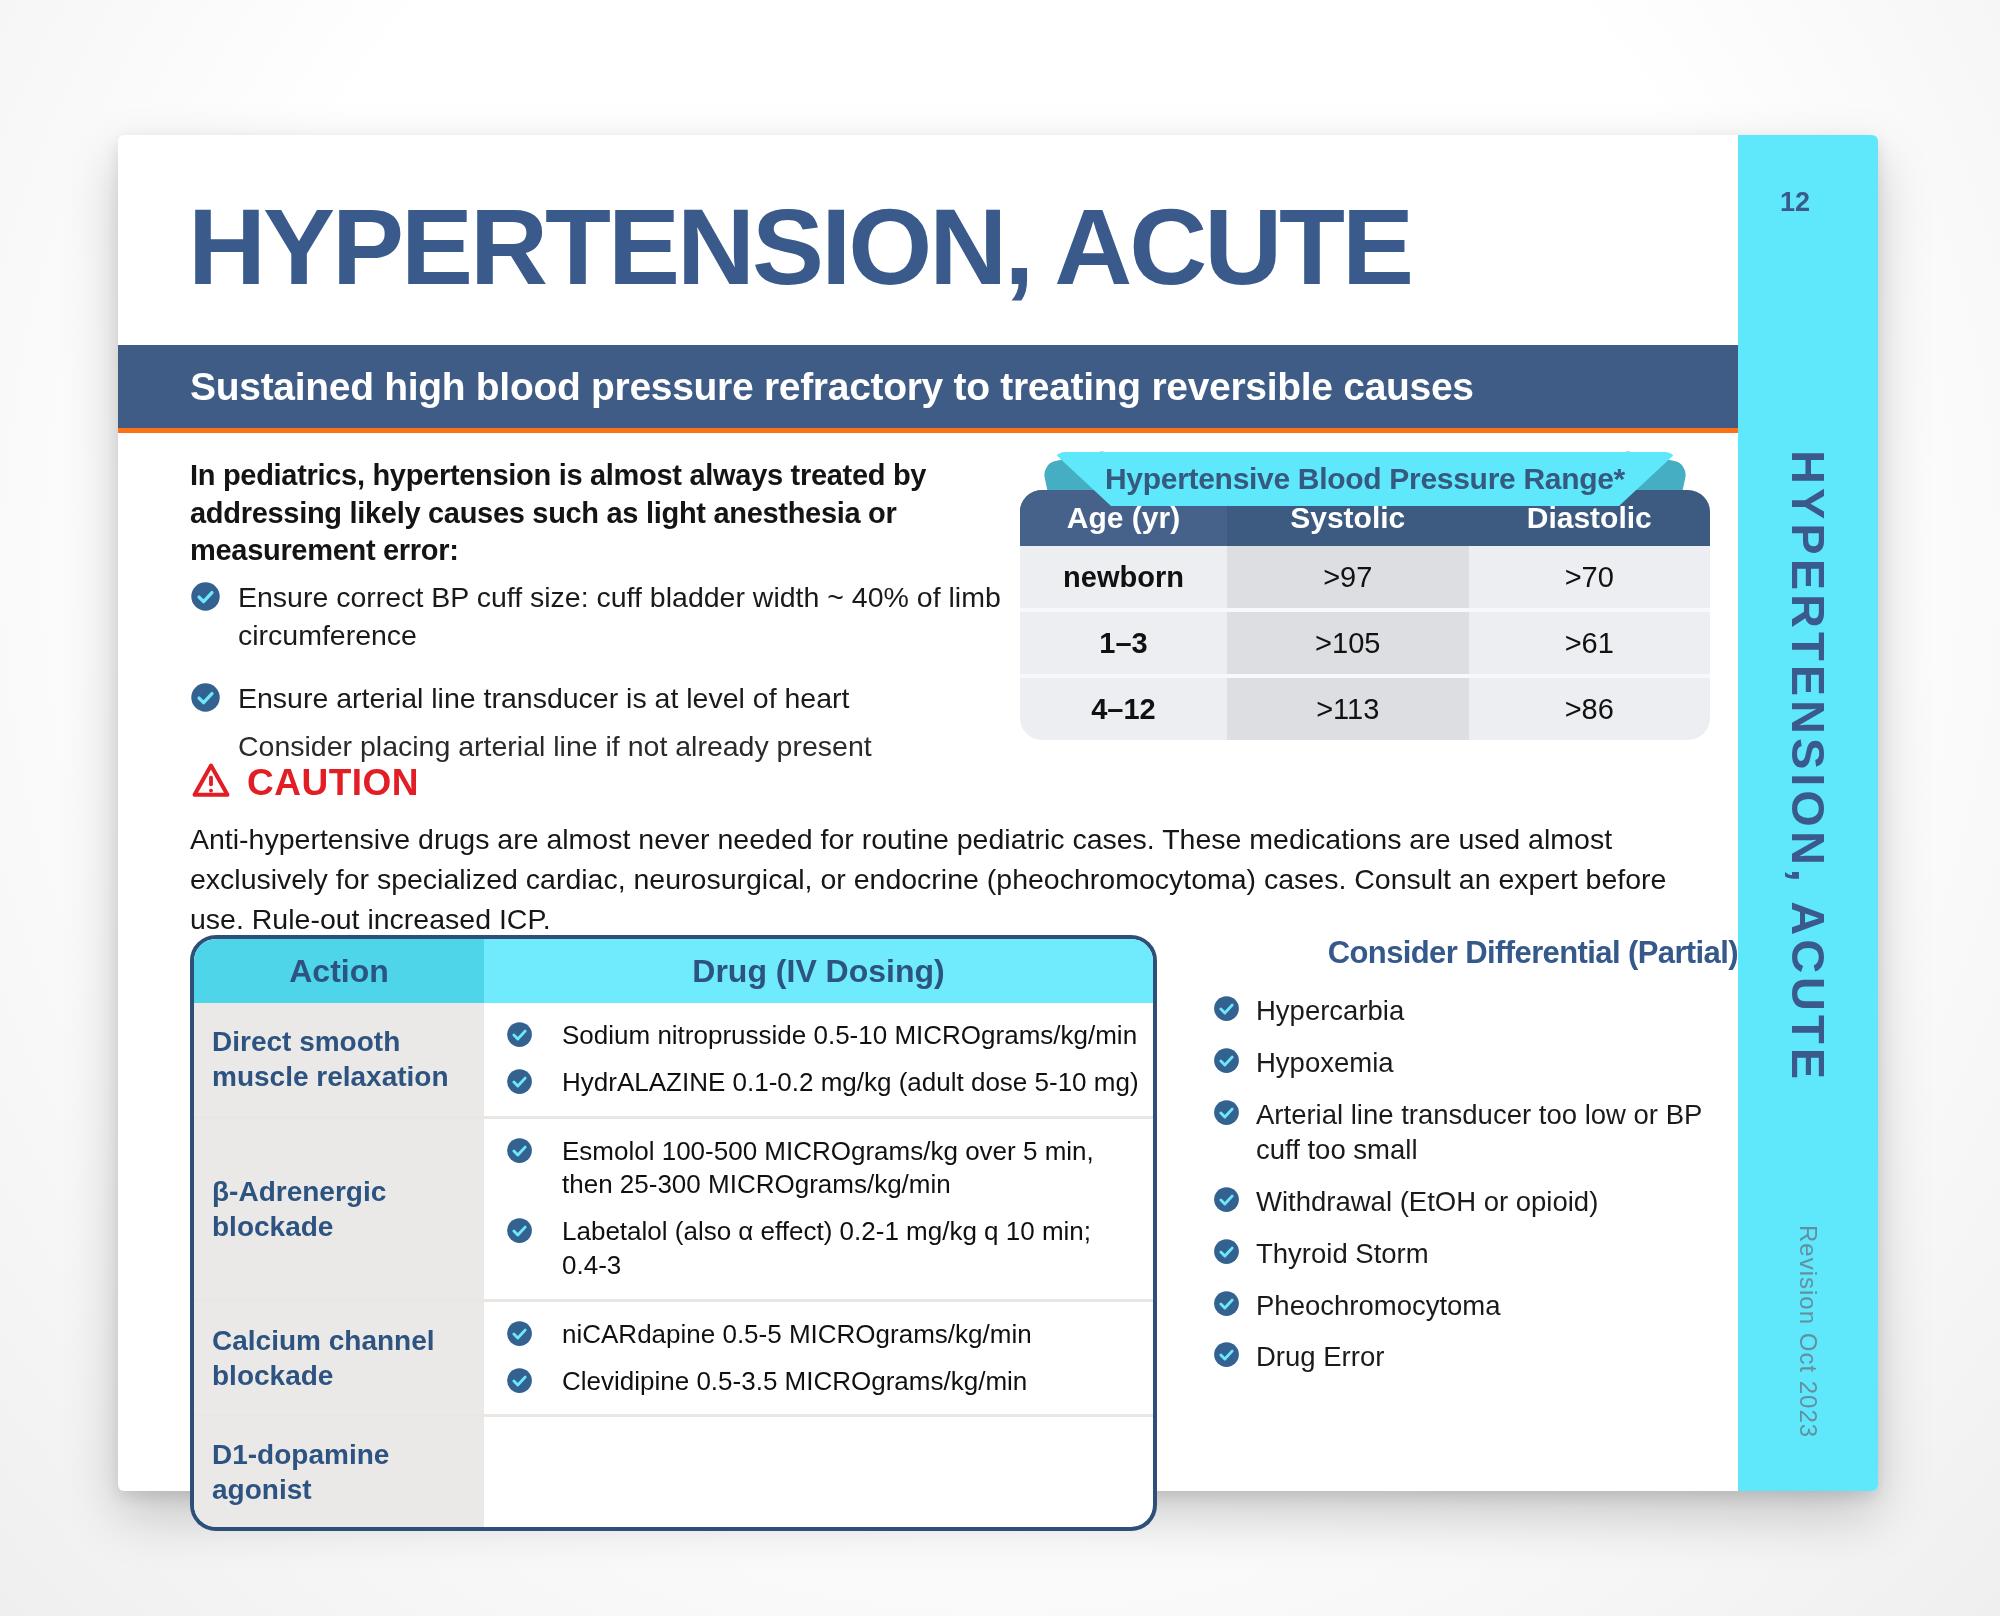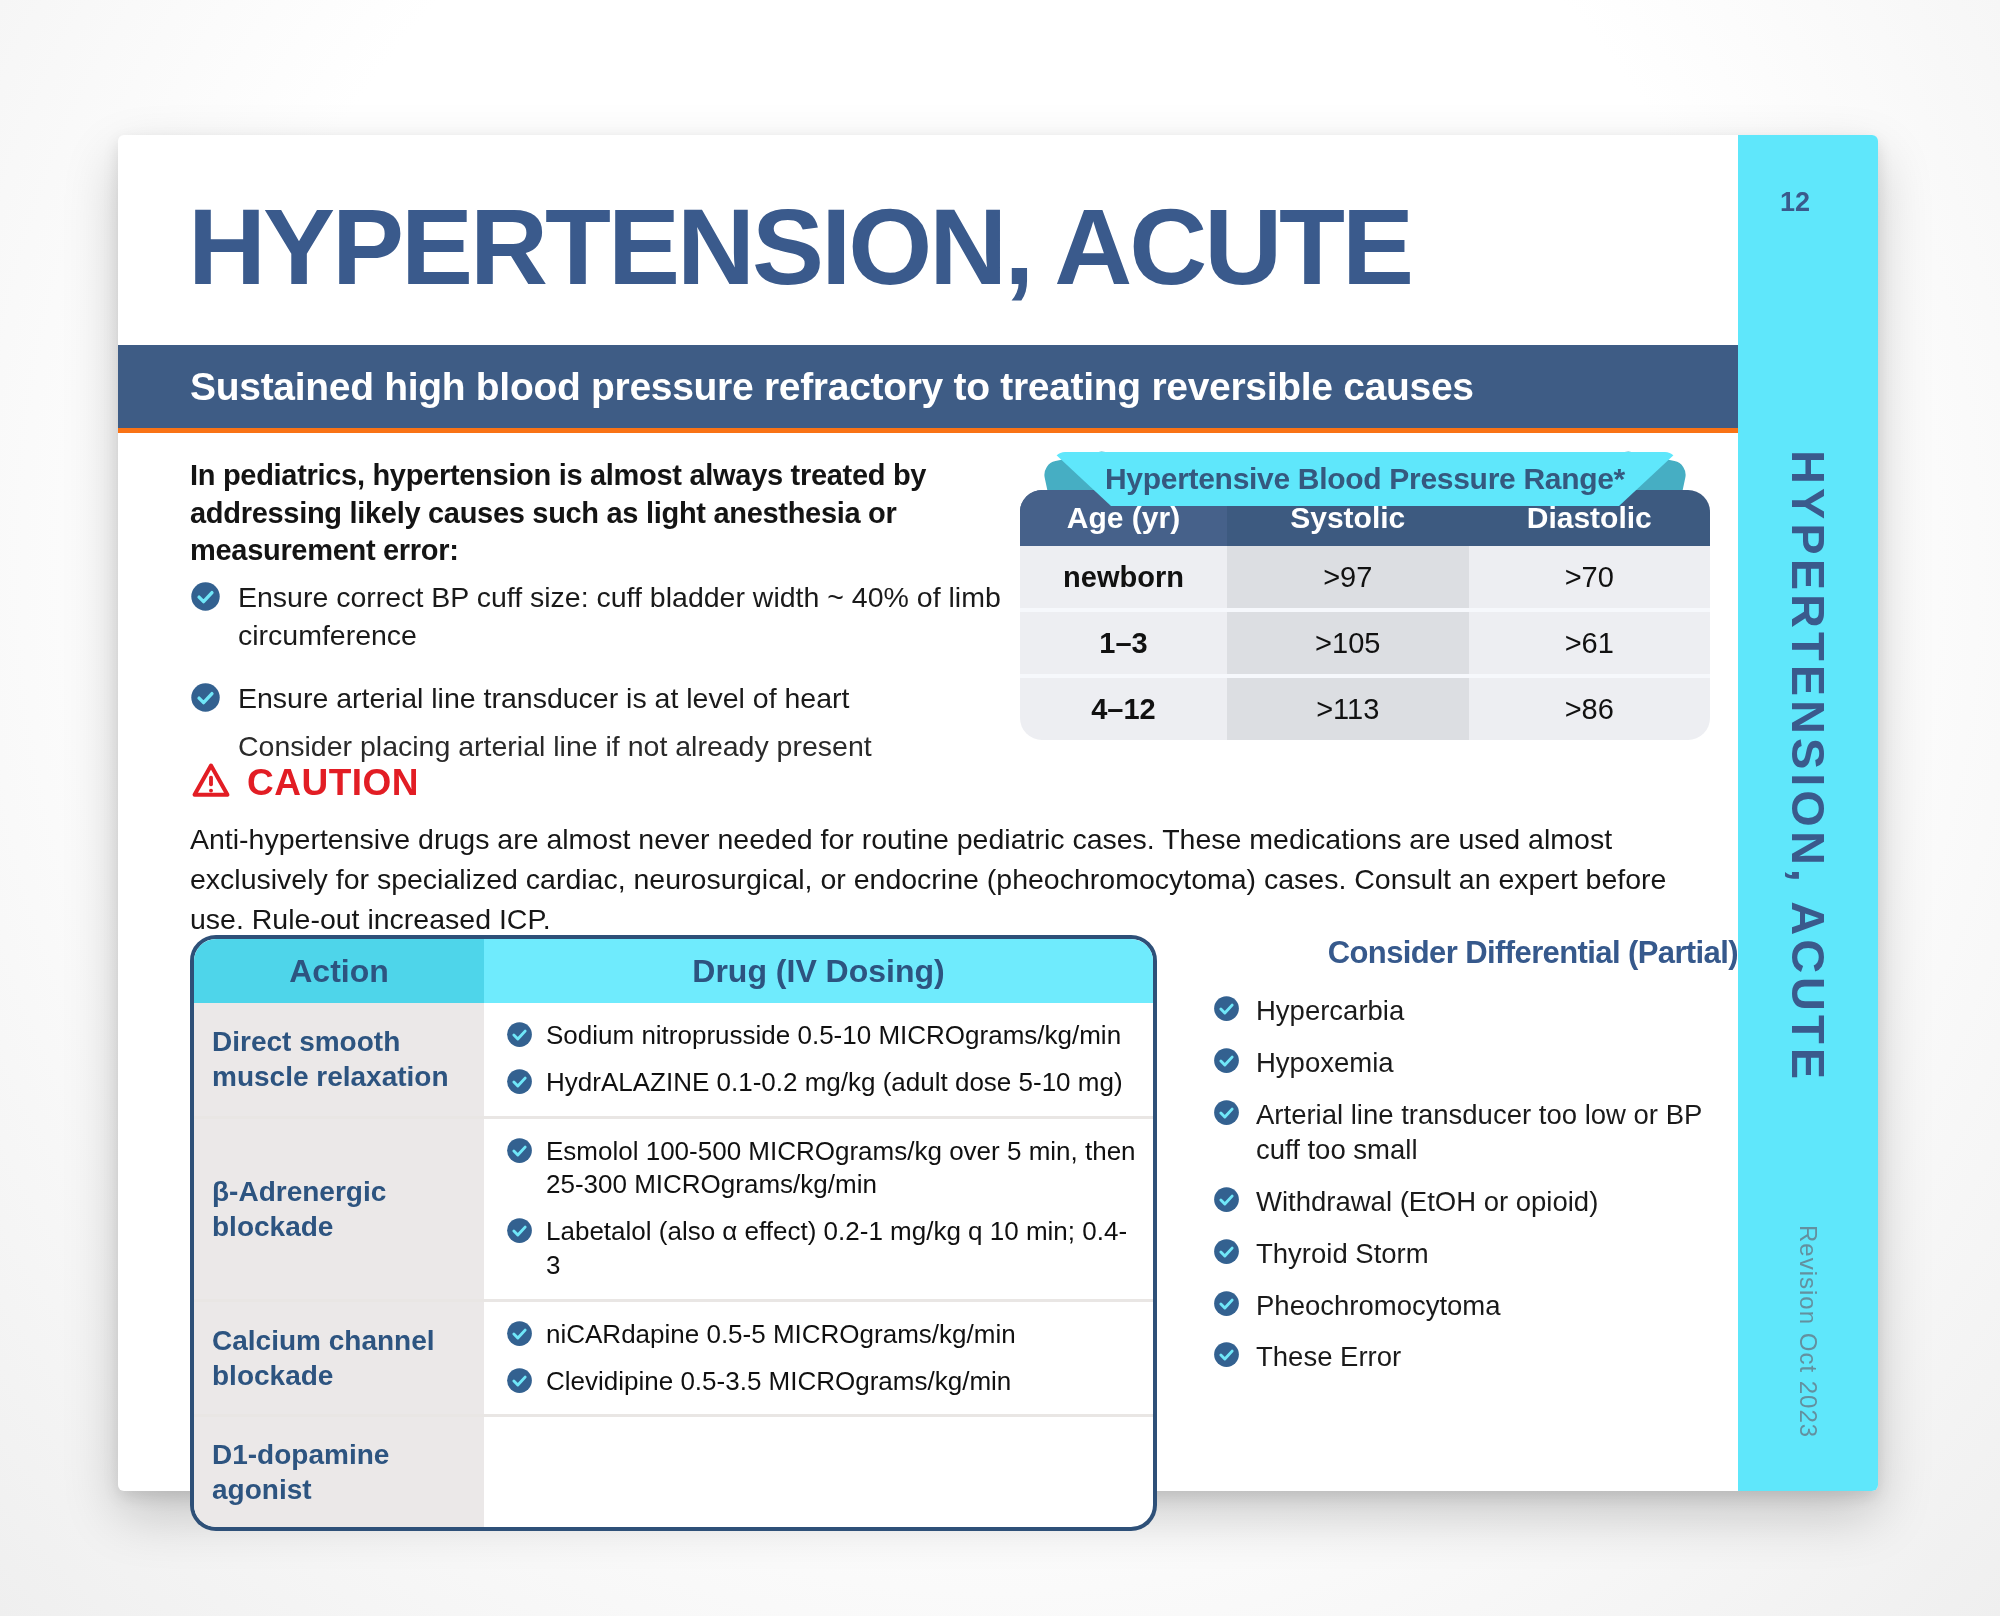--- a/index.html
+++ b/index.html
@@ -81,21 +81,21 @@
   .dt-header .h-drug{flex:1;background:#6febfd;display:flex;align-items:center;justify-content:center;}
   .dt-header span{font-size:32px;font-weight:700;color:#2d5480;}
   .dt-row{display:flex;}
   .dt-row + .dt-row{border-top:3px solid #e9e6e4;}
   .c-action{
     width:290px;box-sizing:border-box;background:#ebe8e8;flex:0 0 auto;
     padding:20px 8px 20px 18px;display:flex;align-items:center;
     font-size:28px;font-weight:700;color:#2d5480;line-height:1.25;
   }
   .c-drugs{flex:1;box-sizing:border-box;padding:16px 14px 16px 22px;display:flex;flex-direction:column;justify-content:center;gap:13px;}
-  .drug-item{display:flex;gap:13px;font-size:26px;color:#101010;line-height:1.3;}
+  .drug-item{display:flex;gap:29px;font-size:26px;color:#101010;line-height:1.3;}
   .drug-item .chk{flex:0 0 auto;margin-top:2px;}
   
   .differential{position:absolute;left:1095px;top:800px;width:525px;}
   .diff-title{margin:0 0 22px 0;font-size:31px;font-weight:800;color:#36598c;letter-spacing:-0.6px;white-space:nowrap;text-align:right;}
   .diff-item{display:flex;gap:16px;margin-bottom:16px;font-size:27.5px;color:#1a1a1a;line-height:1.3;}
   .diff-item .chk{flex:0 0 auto;margin-top:2px;}
 </style>
 </head>
 <body>
 
@@ -321,21 +321,21 @@
           </span>
         <span>Pheochromocytoma</span>
       </div>
       <div class="diff-item">
         <span class="chk">
             <svg width="27" height="27" viewBox="0 0 24 24">
               <circle cx="12" cy="12" r="11" fill="#336190"></circle>
               <path d="M7 12.5 L10.5 16 L17 9" stroke="#70e7f8" stroke-width="2.6" fill="none" stroke-linecap="round" stroke-linejoin="round"></path>
             </svg>
           </span>
-        <span>These Error</span>
+        <span>Drug Error</span>
       </div>
     </div>
 
   </div>
 
   <div class="sidebar">
     <div class="page-num">12</div>
     <div class="v-text v-title">HYPERTENSION, ACUTE</div>
     <div class="v-text v-rev">Revision Oct 2023</div>
   </div>

